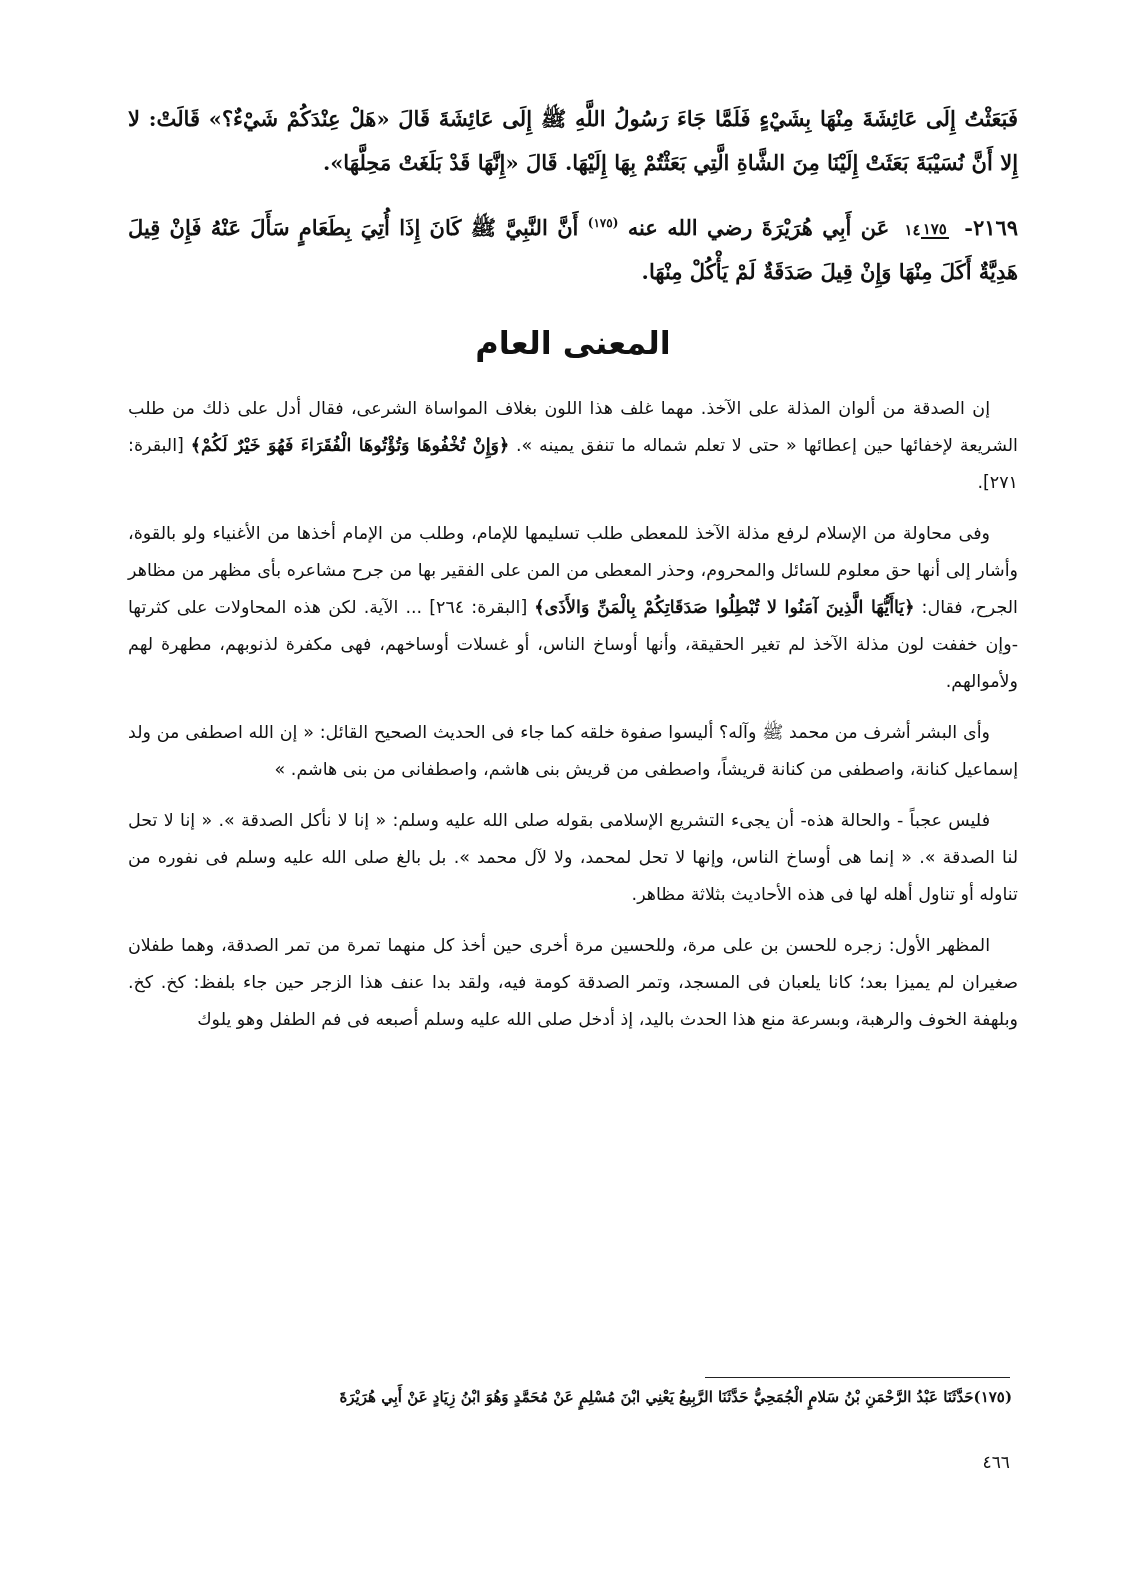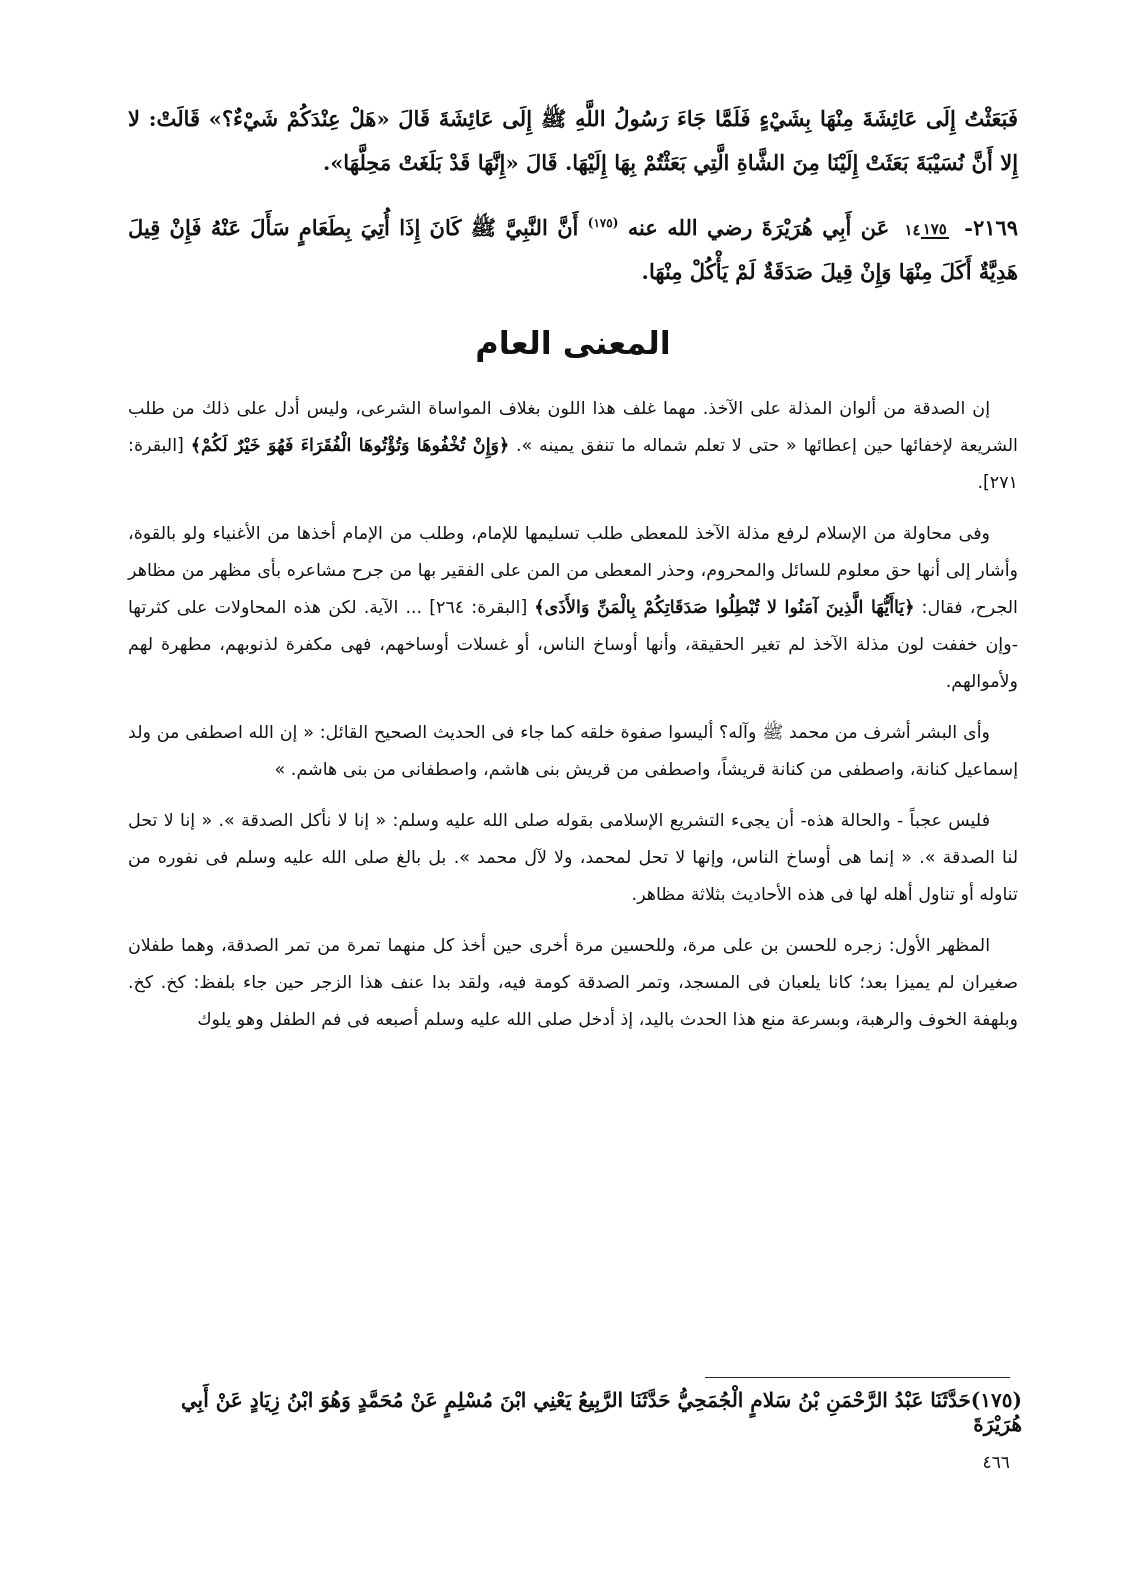--- a/index.html
+++ b/index.html
@@ -30,23 +30,23 @@
   .para {
     font-size: 17.5px; line-height: 37px; margin: 0 0 14px 0;
     text-indent: 28px;
   }
   .quran { font-family: "DejaVu Serif", serif; font-weight: bold; }
   .footnote-rule {
     position: absolute; left: 705px; top: 1377px; width: 305px;
     border-top: 1.5px solid #222;
   }
   .footnote {
-    position: absolute; left: 140px; top: 1388px; width: 882px;
+    position: absolute; left: 130px; top: 1388px; width: 882px;
     direction: rtl; text-align: right;
-    font-family: "DejaVu Serif", serif; font-weight: bold; font-size: 20px;
+    font-family: "DejaVu Serif", serif; font-weight: bold; font-size: 15px;
   }
   .page-number {
     position: absolute; left: 955px; top: 1452px; width: 55px;
     direction: rtl; text-align: right; font-weight: normal; font-size: 17px;
   }
 </style>
 </head>
 <body>
 
 <div class="page">
@@ -60,21 +60,21 @@
       <span class="den">١٤</span>
     </span>
     <span>عَن أَبِي هُرَيْرَةَ رضي الله عنه</span>
     <span class="sup">(١٧٥)</span>
     <span>أَنَّ النَّبِيَّ ﷺ كَانَ إِذَا أُتِيَ بِطَعَامٍ سَأَلَ عَنْهُ فَإِنْ قِيلَ هَدِيَّةٌ أَكَلَ مِنْهَا وَإِنْ قِيلَ صَدَقَةٌ لَمْ يَأْكُلْ مِنْهَا.</span>
   </p>
 
   <div class="heading">المعنى العام</div>
 
   <p class="para">
-    <span>إن الصدقة من ألوان المذلة على الآخذ. مهما غلف هذا اللون بغلاف المواساة الشرعى، وليس أدل على ذلك من طلب الشريعة لإخفائها حين إعطائها « حتى لا تعلم شماله ما تنفق يمينه ».</span>
+    <span>إن الصدقة من ألوان المذلة على الآخذ. مهما غلف هذا اللون بغلاف المواساة الشرعى، فقال أدل على ذلك من طلب الشريعة لإخفائها حين إعطائها « حتى لا تعلم شماله ما تنفق يمينه ».</span>
     <span class="quran">﴿وَإِنْ تُخْفُوهَا وَتُؤْتُوهَا الْفُقَرَاءَ فَهُوَ خَيْرٌ لَكُمْ﴾</span>
     <span>[البقرة: ٢٧١].</span>
   </p>
 
   <p class="para">
     <span>وفى محاولة من الإسلام لرفع مذلة الآخذ للمعطى طلب تسليمها للإمام، وطلب من الإمام أخذها من الأغنياء ولو بالقوة، وأشار إلى أنها حق معلوم للسائل والمحروم، وحذر المعطى من المن على الفقير بها من جرح مشاعره بأى مظهر من مظاهر الجرح، فقال:</span>
     <span class="quran">﴿يَاأَيُّهَا الَّذِينَ آمَنُوا لا تُبْطِلُوا صَدَقَاتِكُمْ بِالْمَنِّ وَالأَذَى﴾</span>
     <span>[البقرة: ٢٦٤] ... الآية.</span>
     <span>لكن هذه المحاولات على كثرتها -وإن خففت لون مذلة الآخذ لم تغير الحقيقة، وأنها أوساخ الناس، أو غسلات أوساخهم، فهى مكفرة لذنوبهم، مطهرة لهم ولأموالهم.</span>
   </p>

